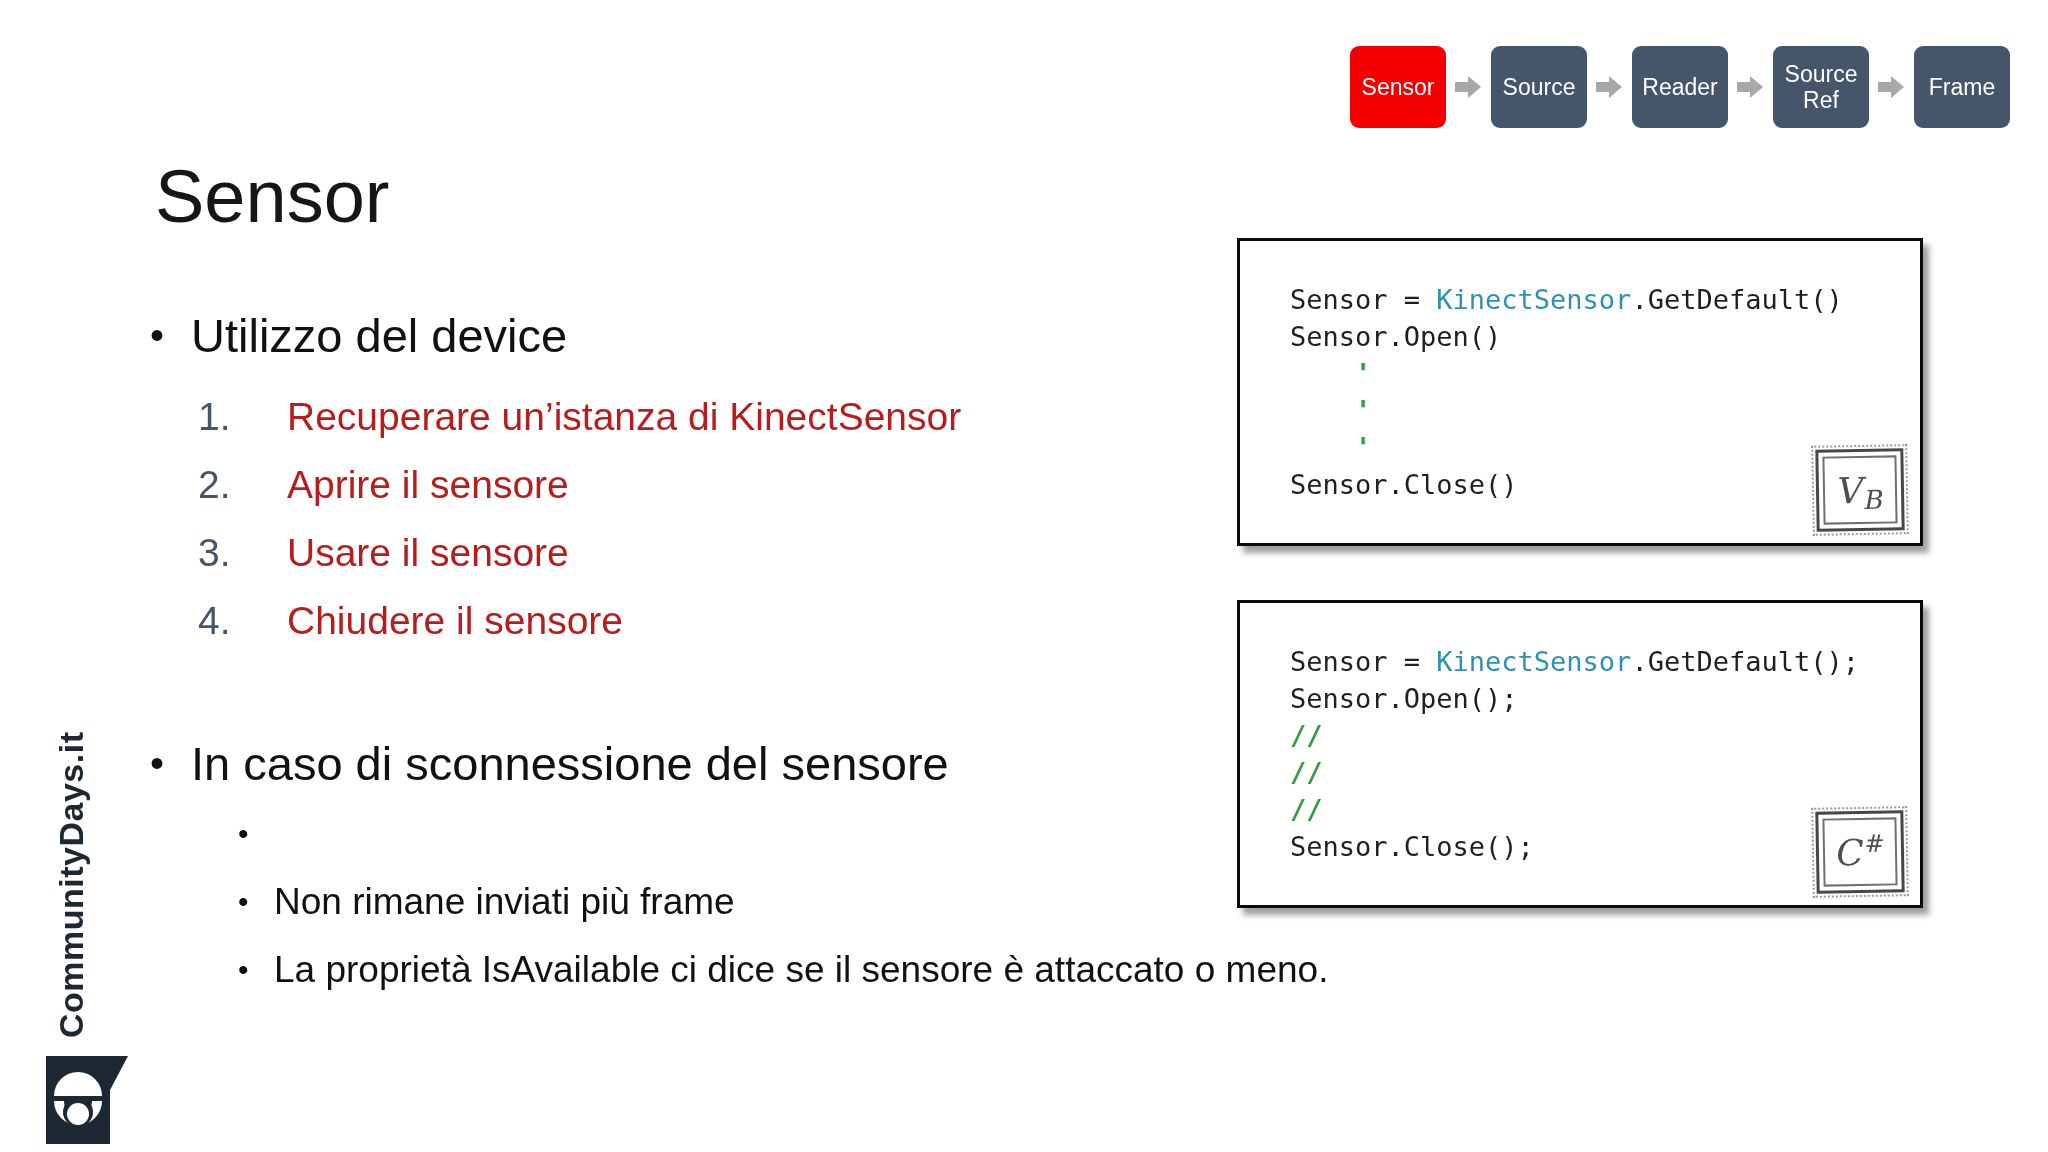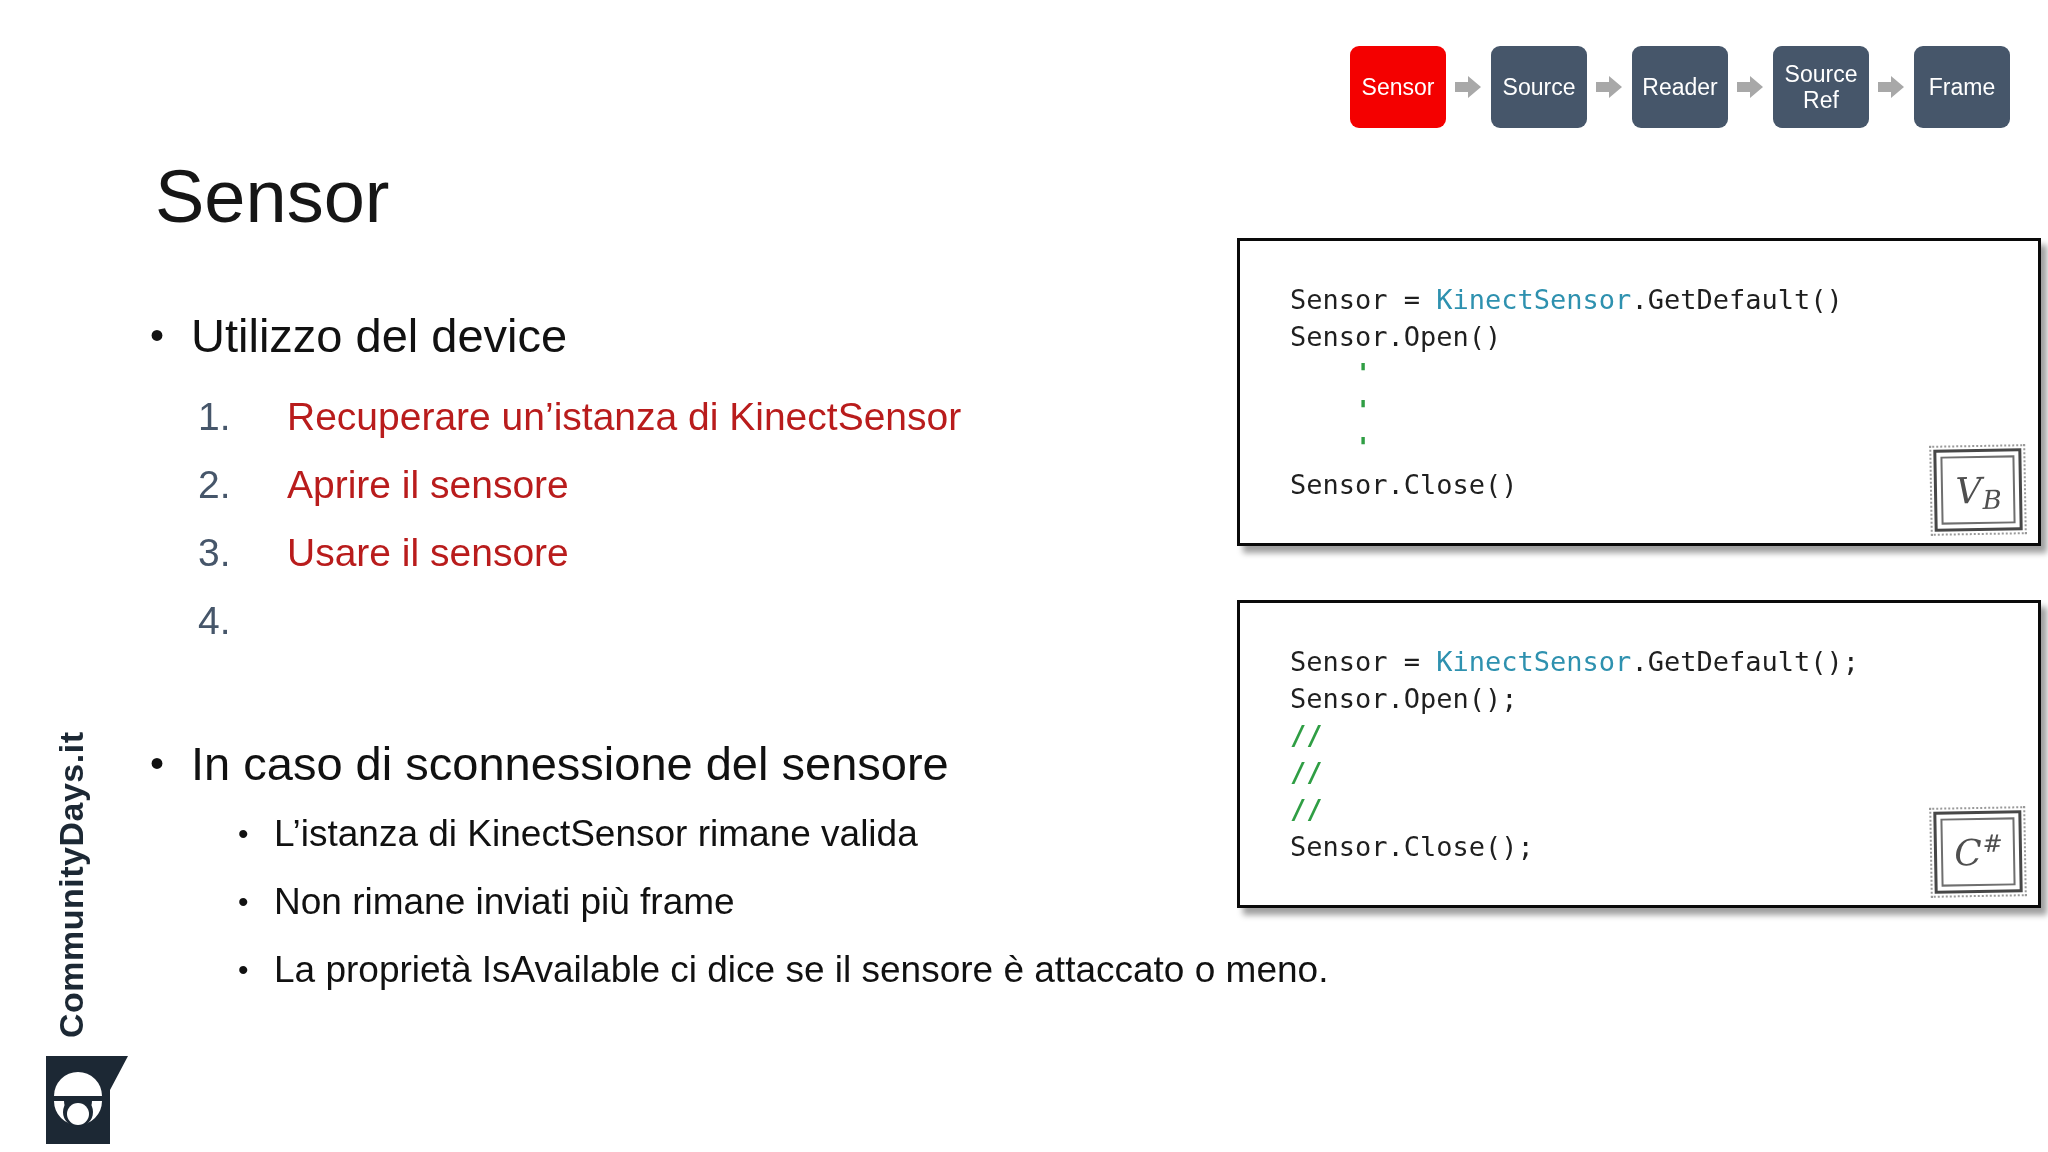--- a/index.html
+++ b/index.html
@@ -31,21 +31,21 @@
   .sec2h{top:736px;}
   .numlist{position:absolute;left:150px;top:383px;}
   .olrow{display:flex;line-height:68px;font-size:39px;}
   .olnum{margin-left:48px;width:89px;color:var(--slate,#46566a);}
   .oltxt{color:#b91c1c;}
   .sublist{position:absolute;left:150px;top:800px;}
   .sbrow{display:flex;line-height:68px;font-size:37px;color:#111;}
   .sb{margin-left:88px;width:36px;font-size:30px;}
   
   .codebox{
-    position:absolute;left:1237px;width:804px;height:308px;background:#fff;
+    position:absolute;left:1237px;width:686px;height:308px;background:#fff;
     border:3px solid #0a0a0a;box-sizing:border-box;
     box-shadow:6px 7px 6px rgba(0,0,0,0.38);
   }
   .codebox.vb{top:238px;}
   .codebox.cs{top:600px;}
   .codelines{
     padding:40px 0 0 50px;font-family:"DejaVu Sans Mono", monospace;
     font-size:27px;line-height:37px;white-space:pre;
   }
   .tok-plain{color:var(--code_plain,#1f1f1f);}
@@ -119,32 +119,32 @@
       <div class="olrow">
         <span class="olnum">2.</span>
         <span class="oltxt">Aprire il sensore</span>
       </div>
       <div class="olrow">
         <span class="olnum">3.</span>
         <span class="oltxt">Usare il sensore</span>
       </div>
       <div class="olrow">
         <span class="olnum">4.</span>
+        <span class="oltxt">Chiudere il sensore</span>
       </div>
     </div>
 
   <div class="h1row sec2h">
     <span class="hb">•</span>
     <span>In caso di sconnessione del sensore</span>
   </div>
 
   <div class="sublist">
       <div class="sbrow">
         <span class="sb">•</span>
-        <span>L’istanza di KinectSensor rimane valida</span>
       </div>
       <div class="sbrow">
         <span class="sb">•</span>
         <span>Non rimane inviati più frame</span>
       </div>
       <div class="sbrow">
         <span class="sb">•</span>
         <span>La proprietà IsAvailable ci dice se il sensore è attaccato o meno.</span>
       </div>
     </div>

